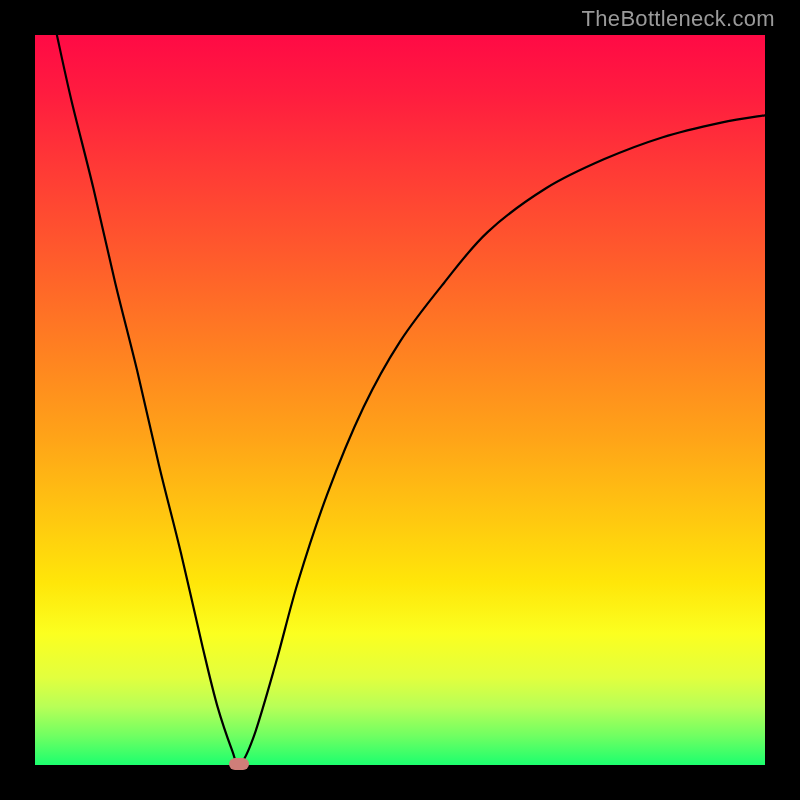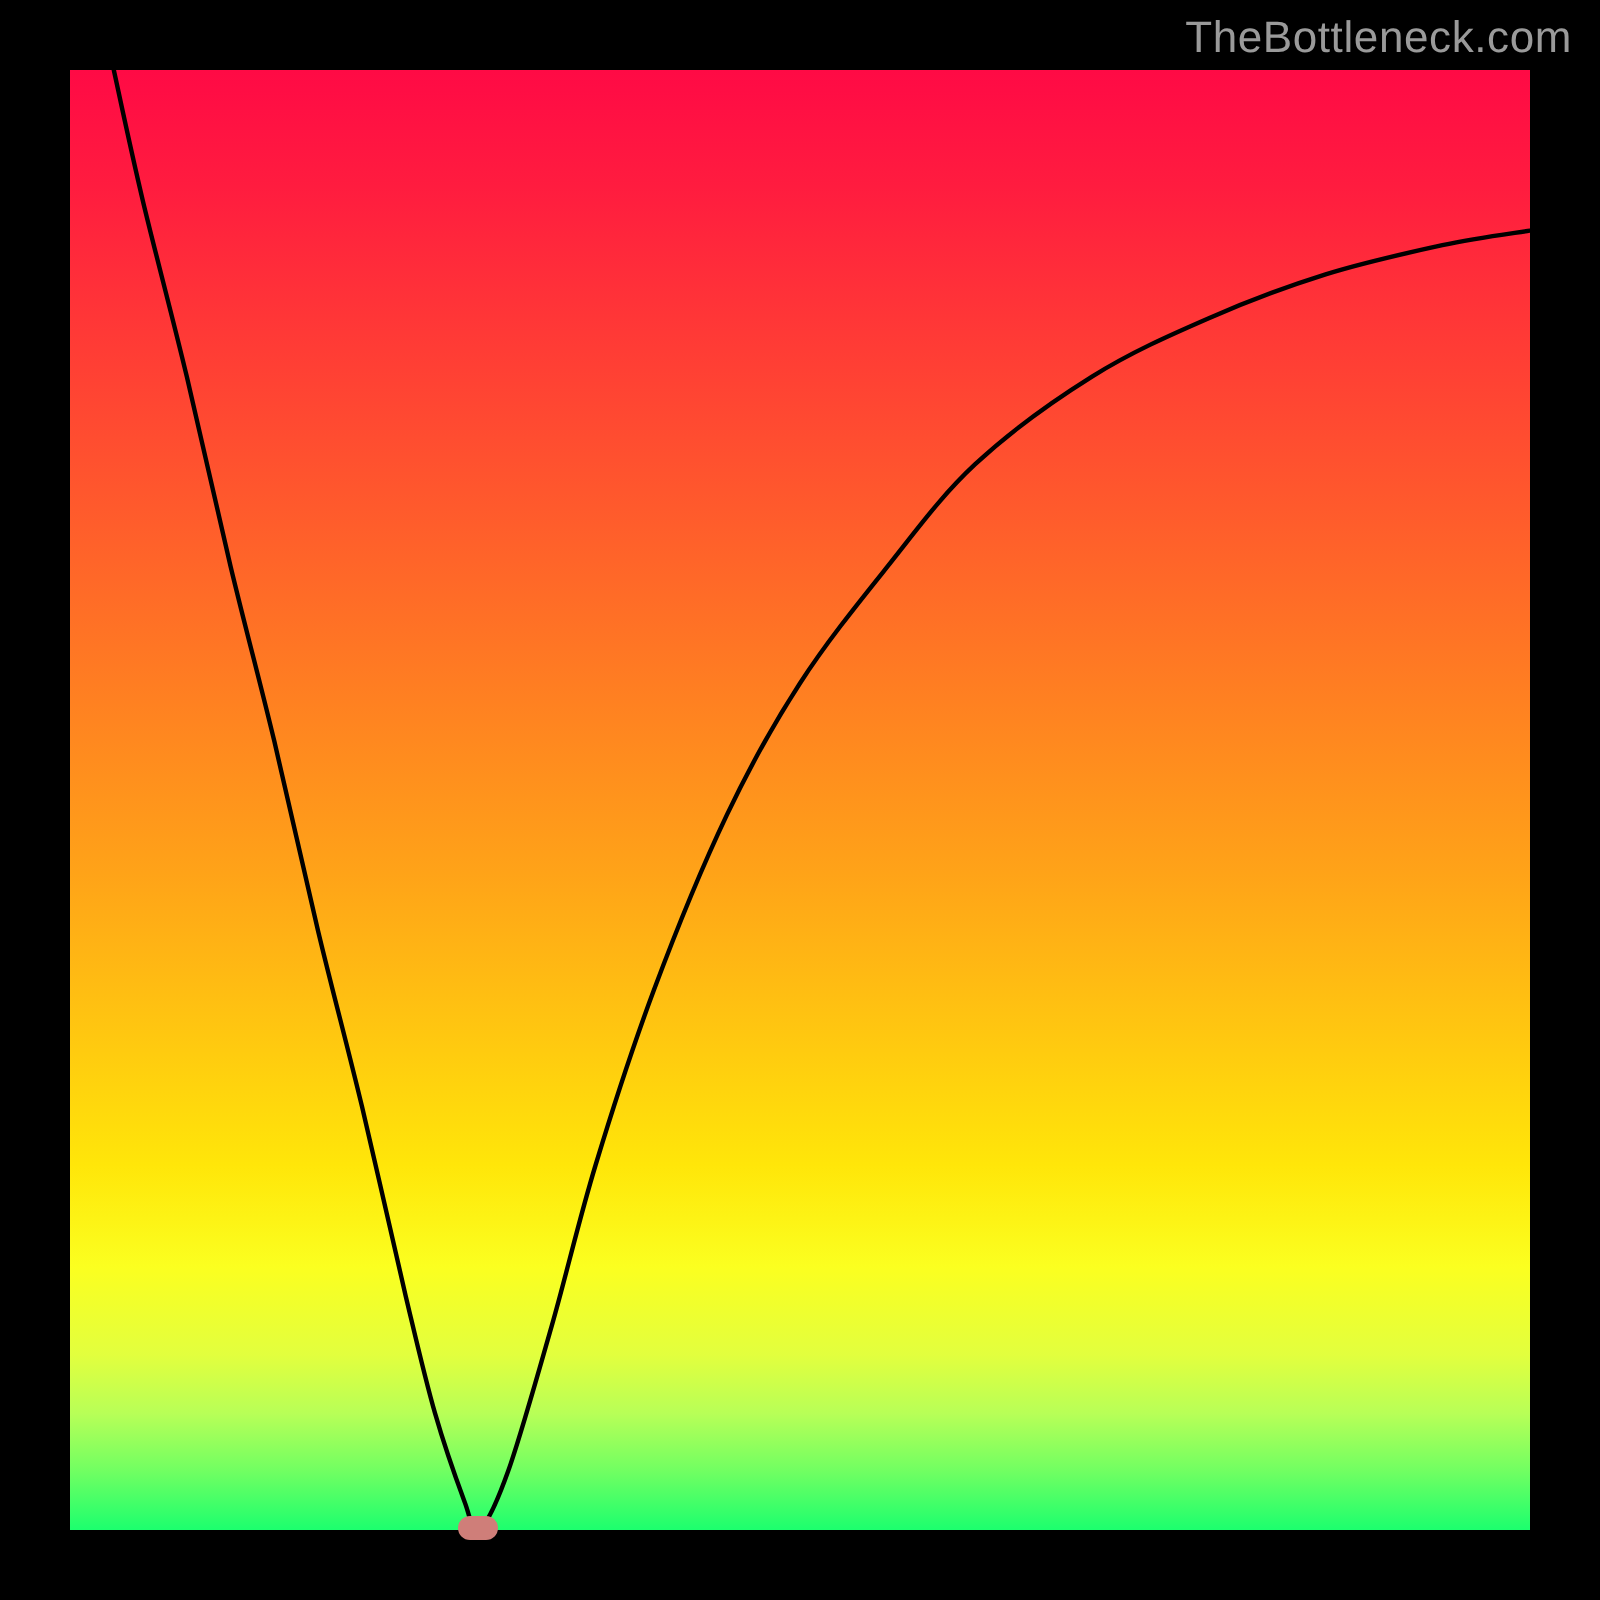--- a/index.html
+++ b/index.html
@@ -37,21 +37,21 @@
       #fbff20 82%,
       #e2ff3e 88%,
       #b8ff57 92%,
       #70ff62 96%,
       #1cff6e 100%
     );
   }
   .watermark {
     position: absolute;
     top: 6px;
-    right: 14px;
+    right: 25px;
     color: #9a9a9a;
     font-size: 22px;
     letter-spacing: 0.3px;
     user-select: none;
   }
   svg.curve {
     position: absolute;
     left: 0;
     top: 0;
     width: 730px;

